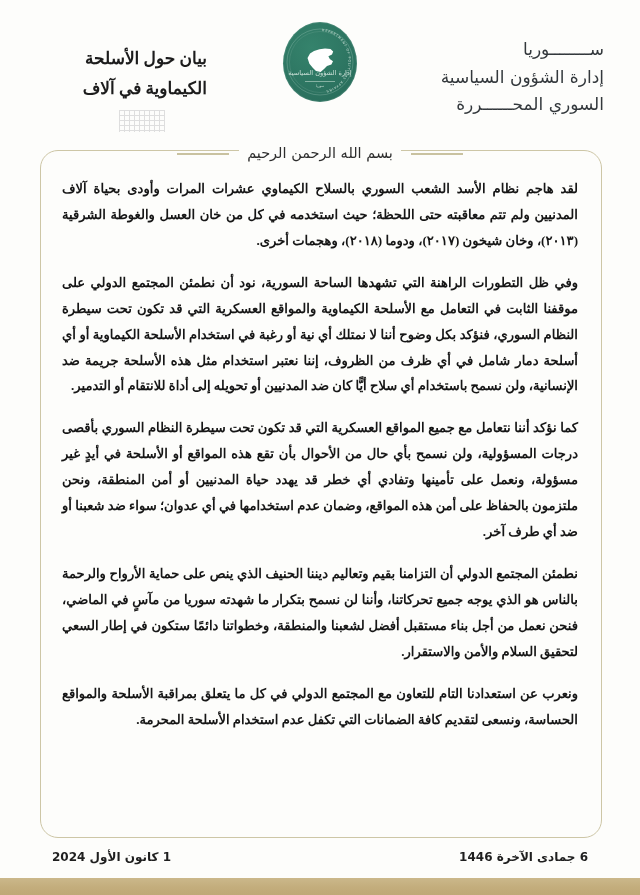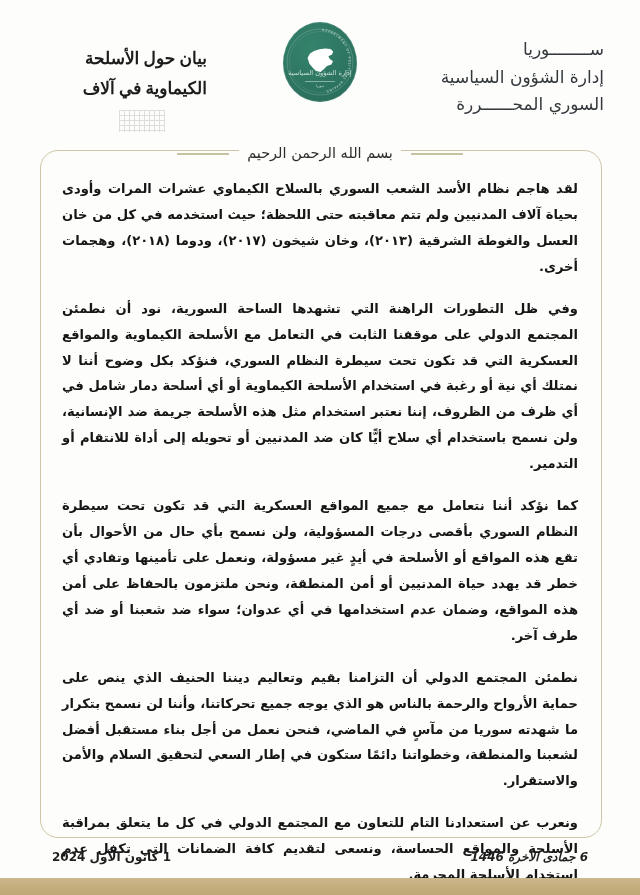--- a/index.html
+++ b/index.html
@@ -168,40 +168,41 @@
     text-align: justify;
     text-align-last: right;
     color: #161616;
     font-family: "DejaVu Sans", "Liberation Sans", sans-serif;
     font-size: 13.1px;
     line-height: 1.98;
     font-weight: 600;
   }
   .body-text p {
     margin: 0 0 16px 0;
+    font-family: Liberation Serif, serif;
   }
   .body-text p:last-child { margin-bottom: 0; }
 
   
   .footer {
     position: absolute;
     left: 52px;
     right: 52px;
     top: 846px;
     height: 22px;
     display: flex;
     justify-content: space-between;
     align-items: center;
     direction: rtl;
     font-family: "DejaVu Sans", "Liberation Sans", sans-serif;
     font-size: 12px;
     color: #1f1f1f;
     font-weight: 600;
   }
-  .footer .hijri { direction: rtl; font-style: italic; }
+  .footer .hijri { direction: rtl; }
   .footer .greg  { direction: rtl; }
 
   .bottom-strip {
     position: absolute;
     left: 0;
     bottom: 0;
     width: 640px;
     height: 17px;
     background: linear-gradient(to bottom, #cbb88b 0%, #c3ad7c 55%, #bfa877 100%);
   }

